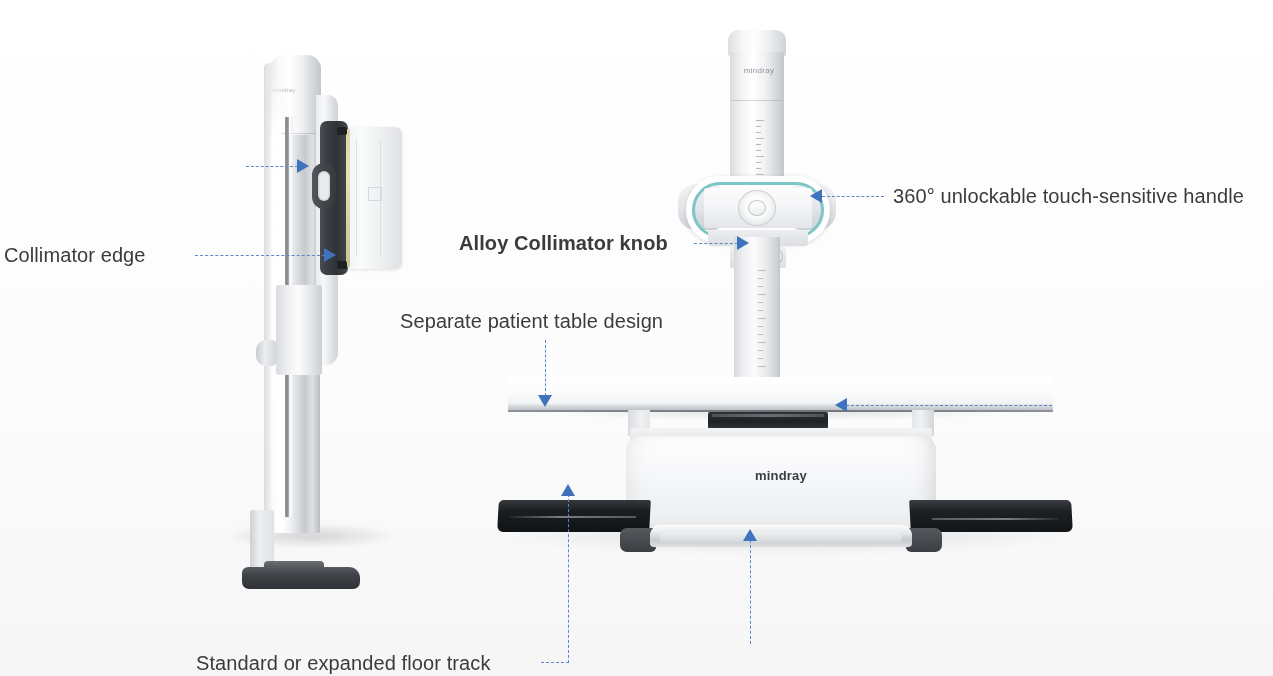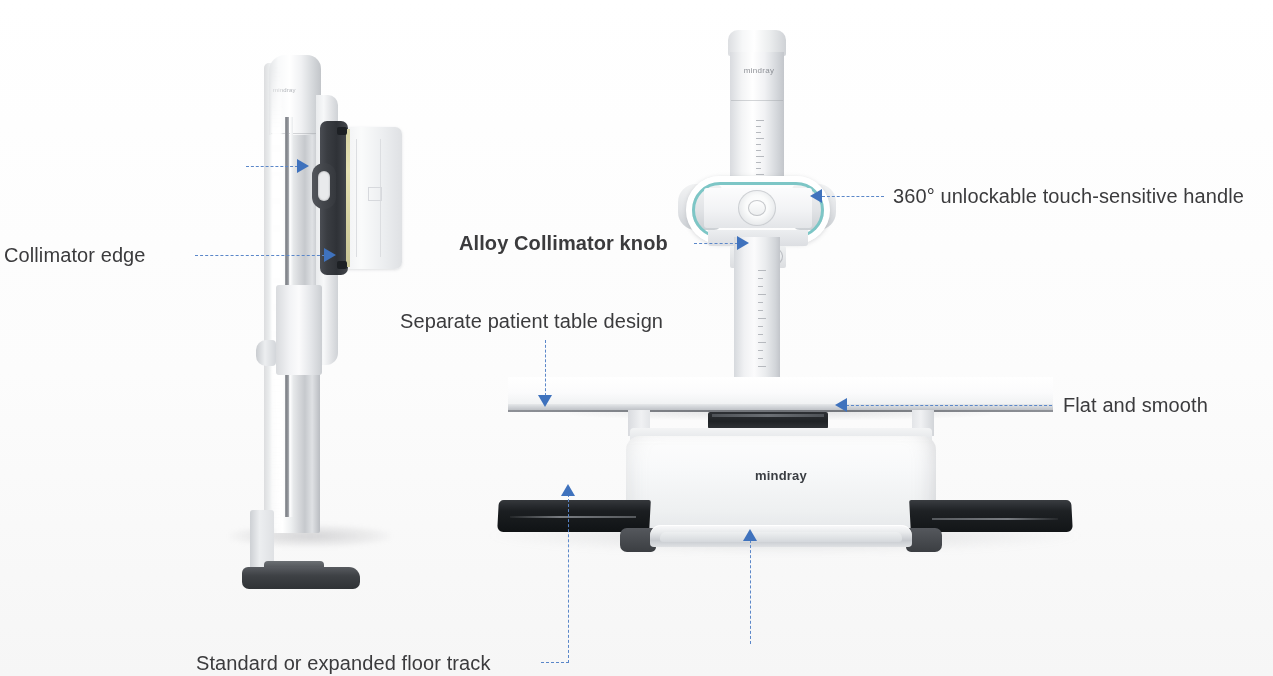--- a/index.html
+++ b/index.html
@@ -484,21 +484,20 @@
   <div class="arrow arrow-r" style="left:737px; top:236px;"></div>
 
   <div class="label" style="left:893px; top:184px;">360° unlockable touch-sensitive handle</div>
   <div class="lead lead-h" style="left:822px; top:196px; width:62px;"></div>
   <div class="arrow arrow-l" style="left:810px; top:189px;"></div>
 
   <div class="label" style="left:400px; top:309px;">Separate patient table design</div>
   <div class="lead lead-v" style="left:545px; top:340px; height:56px;"></div>
   <div class="arrow arrow-d" style="left:538px; top:395px;"></div>
 
-  <div class="label" style="left:1063px; top:393px;">Flat and smooth</div>
   <div class="lead lead-h" style="left:846px; top:405px; width:206px;"></div>
   <div class="arrow arrow-l" style="left:835px; top:398px;"></div>
 
   <div class="label" style="left:196px; top:651px;text-align:right;">Standard or expanded floor track</div>
   <div class="lead lead-h" style="left:541px; top:662px; width:28px;"></div>
   <div class="lead lead-v" style="left:568px; top:494px; height:169px;"></div>
   <div class="arrow arrow-u" style="left:561px; top:484px;"></div>
 
   <div class="lead lead-v" style="left:750px; top:540px; height:104px;"></div>
   <div class="arrow arrow-u" style="left:743px; top:529px;"></div>

